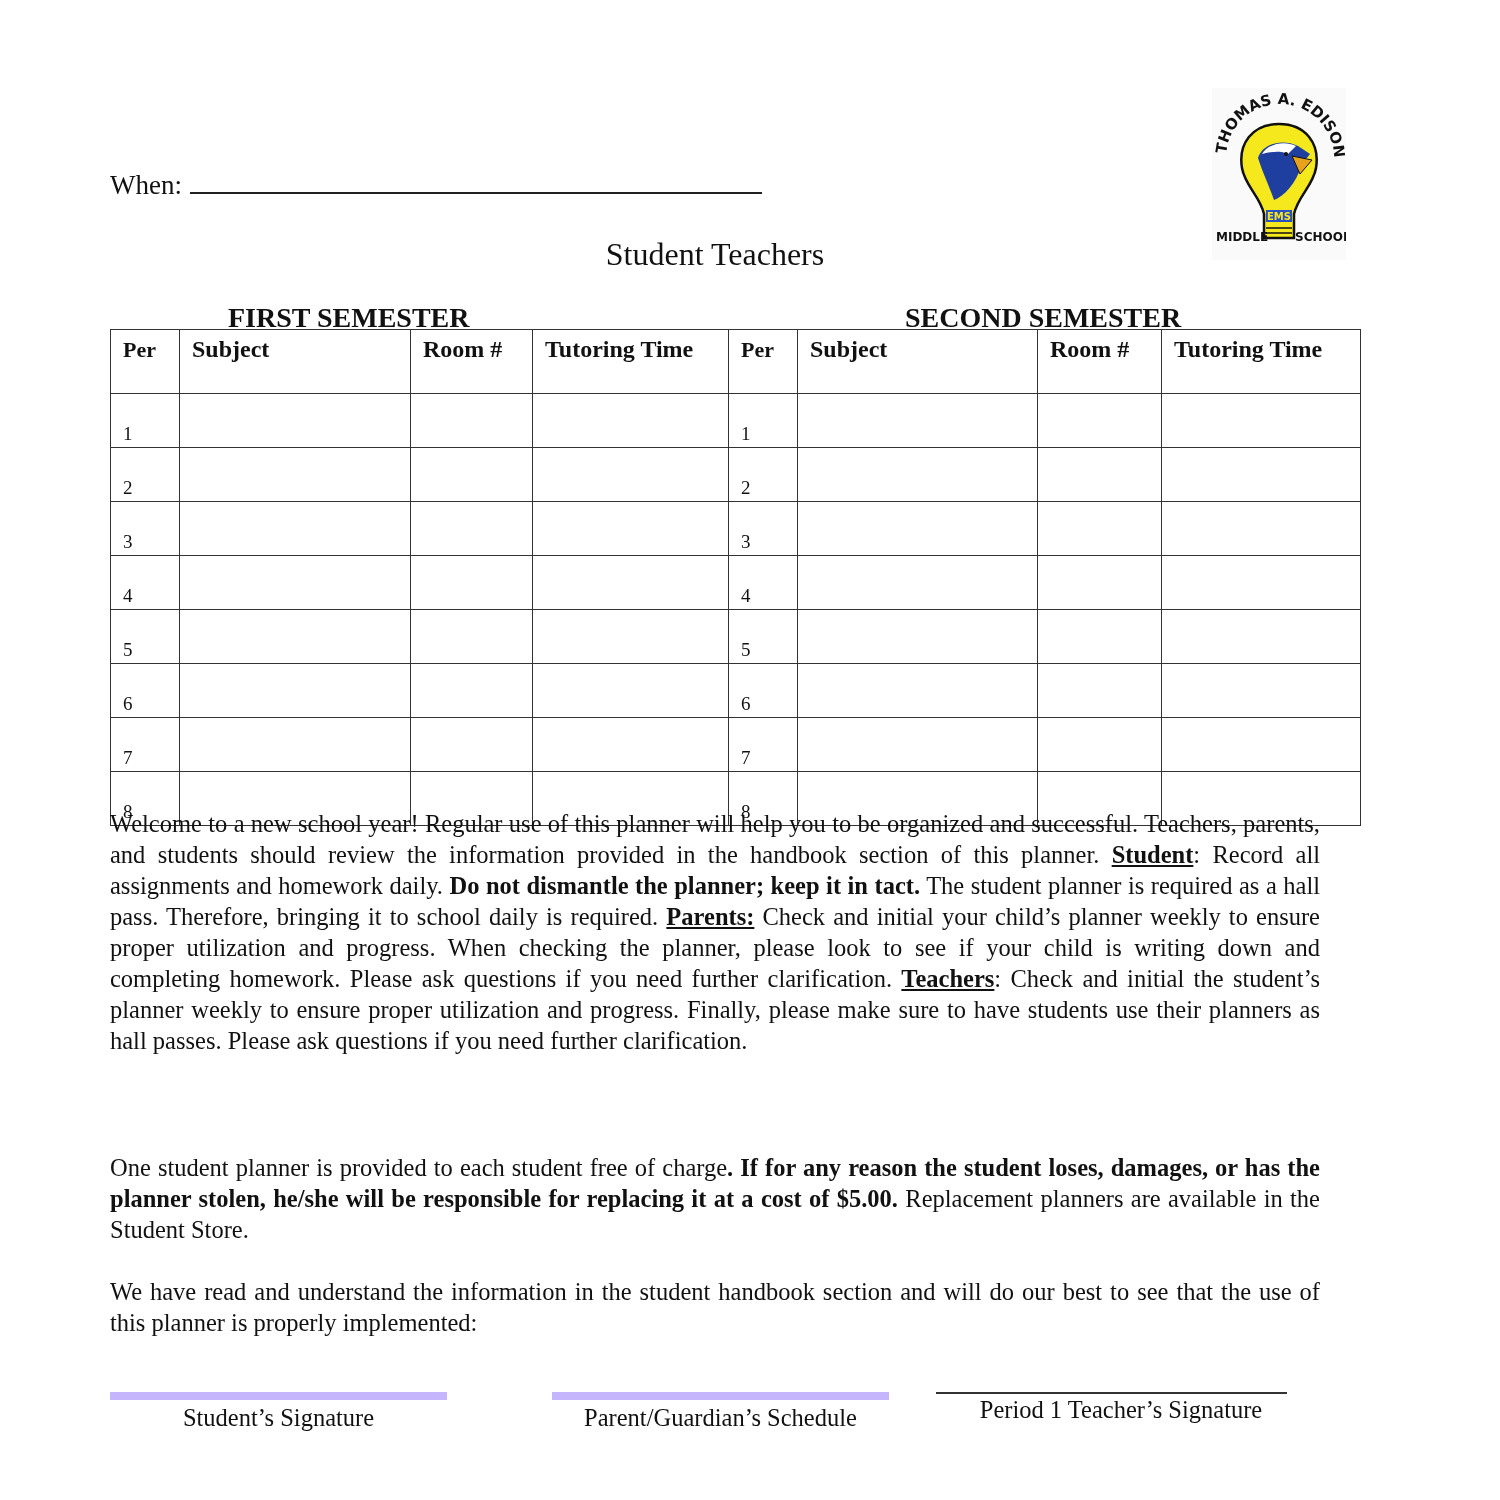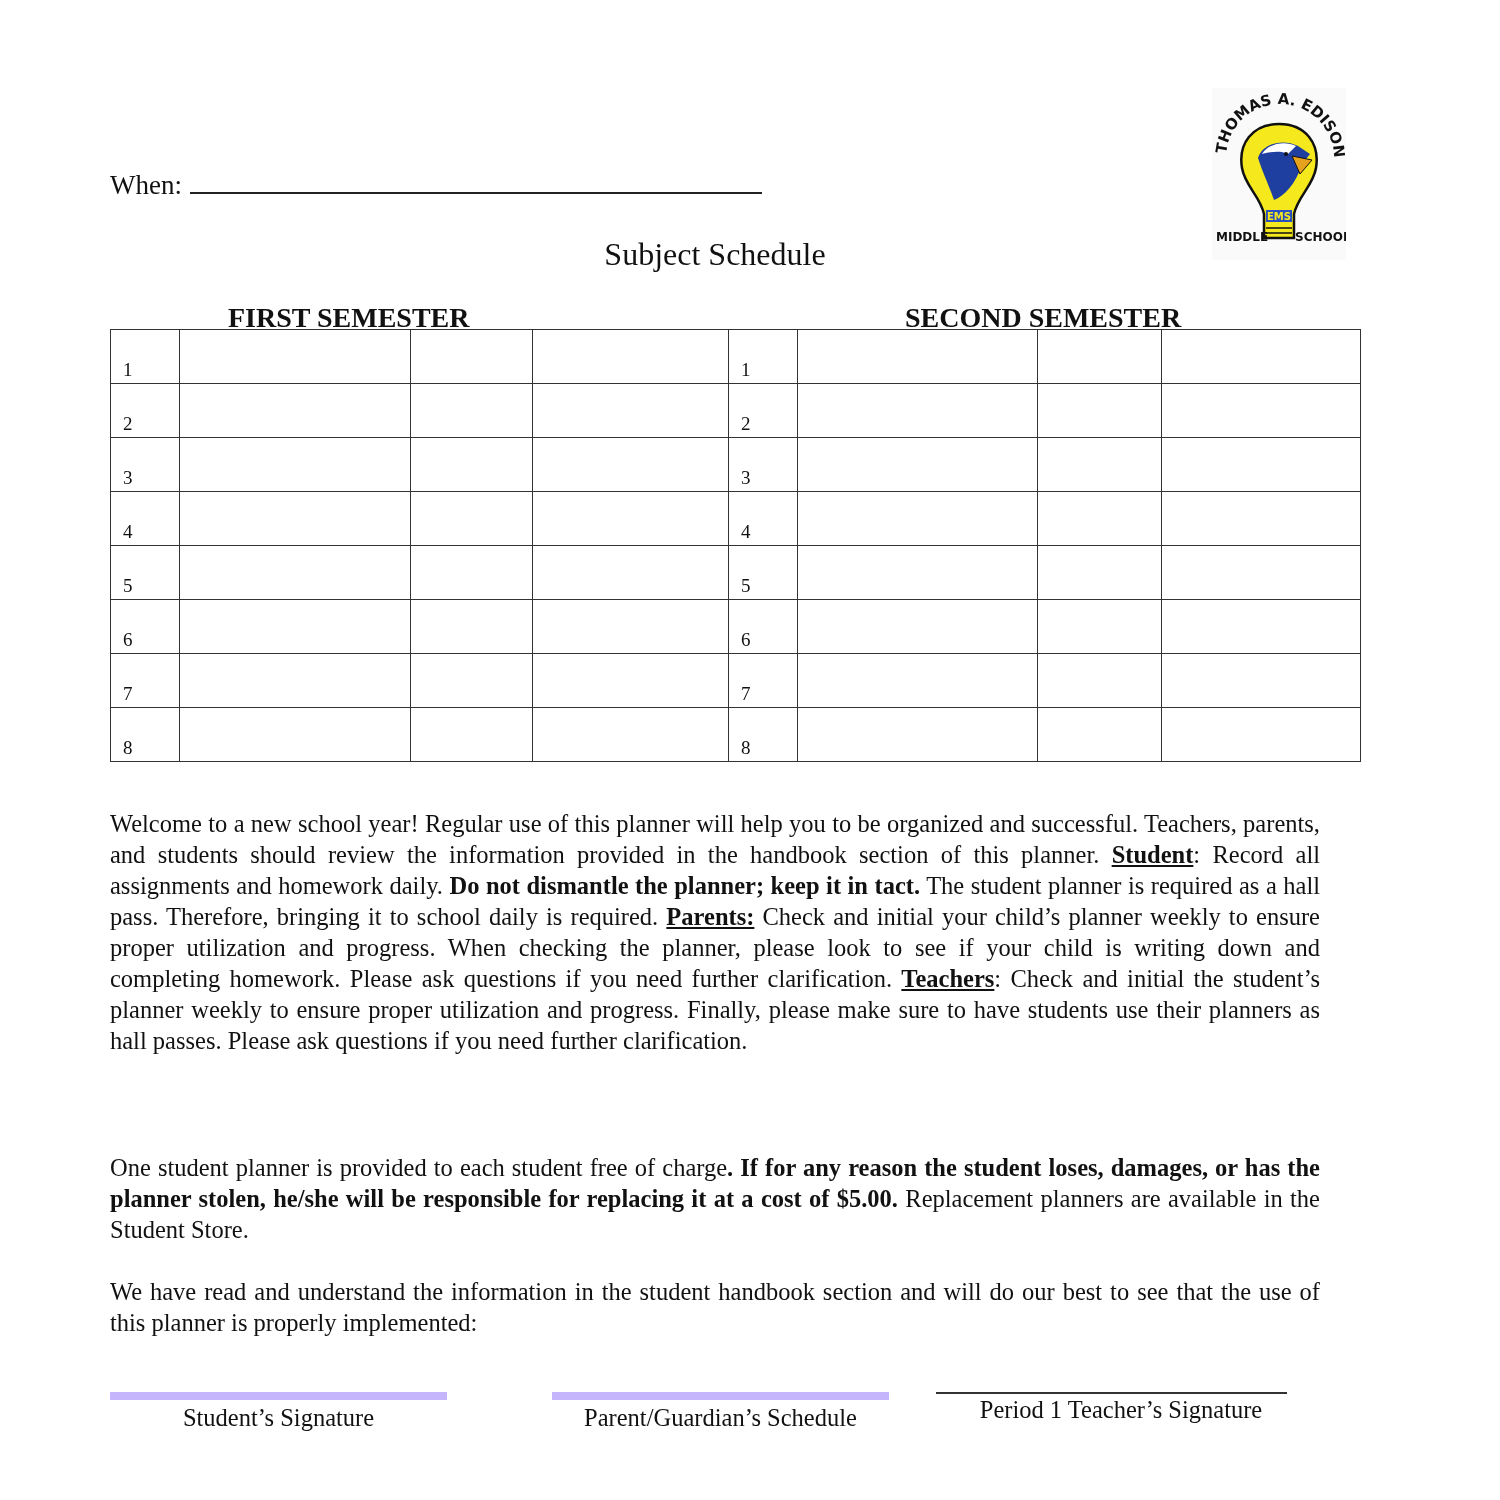--- a/index.html
+++ b/index.html
@@ -43,37 +43,47 @@
     <circle cx="74" cy="66" r="2" fill="#111"></circle>
     <rect x="54" y="122" width="26" height="12" fill="#2a4fc0"></rect>
     <text x="67" y="132" text-anchor="middle" font-family="'DejaVu Sans', sans-serif" font-size="10" font-weight="bold" fill="#f5e81c">EMS</text>
     <line x1="54" y1="140" x2="80" y2="140" stroke="#111" stroke-width="1.5"></line>
     <line x1="54" y1="145" x2="80" y2="145" stroke="#111" stroke-width="1.5"></line>
     <text x="4" y="153" font-family="'DejaVu Sans', sans-serif" font-size="12" font-weight="bold" fill="#111">MIDDLE</text>
     <text x="83" y="153" font-family="'DejaVu Sans', sans-serif" font-size="12" font-weight="bold" fill="#111">SCHOOL</text>
   </svg>
 </div>
 
-<div class="title">Subject Schedule</div>
+<div class="title">Student Teachers</div>
 
 <div class="sem-label" style="left:228px;">FIRST SEMESTER</div>
 <div class="sem-label" style="left:905px;">SECOND SEMESTER</div>
 
 <table class="sched">
   <colgroup>
     <col style="width:69px">
       <col style="width:231px">
       <col style="width:122px">
       <col style="width:196px">
     <col style="width:69px">
       <col style="width:240px">
       <col style="width:124px">
       <col style="width:199px">
   </colgroup>
   <tbody>
+      <tr>
+    <th class="per">Per</th>
+    <th>Subject</th>
+    <th>Room #</th>
+    <th>Tutoring Time</th>
+    <th class="per">Per</th>
+    <th>Subject</th>
+    <th>Room #</th>
+    <th>Tutoring Time</th>
+  </tr>
   <tr>
     <td class="num">1</td>
     <td></td>
     <td></td>
     <td></td>
     <td class="num">1</td>
     <td></td>
     <td></td>
     <td></td>
   </tr>

